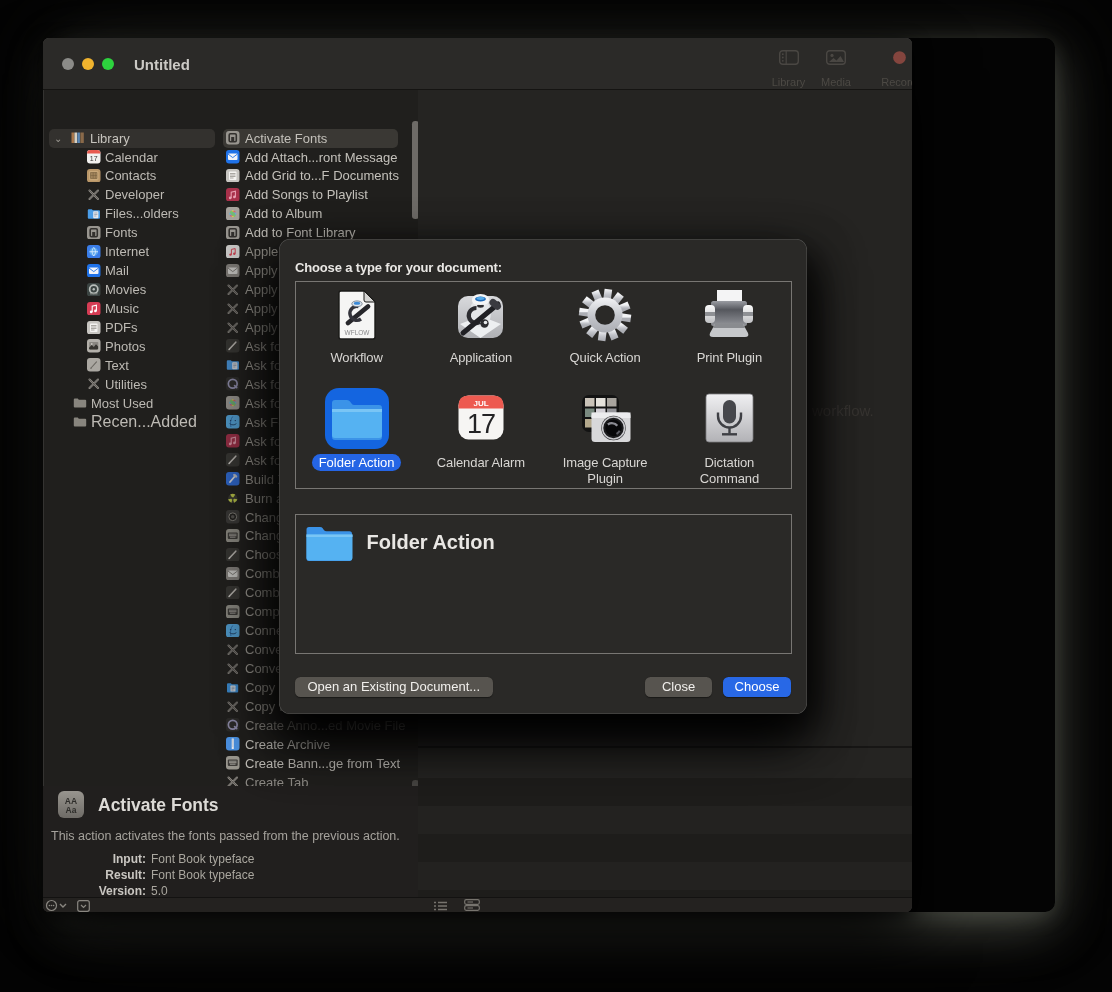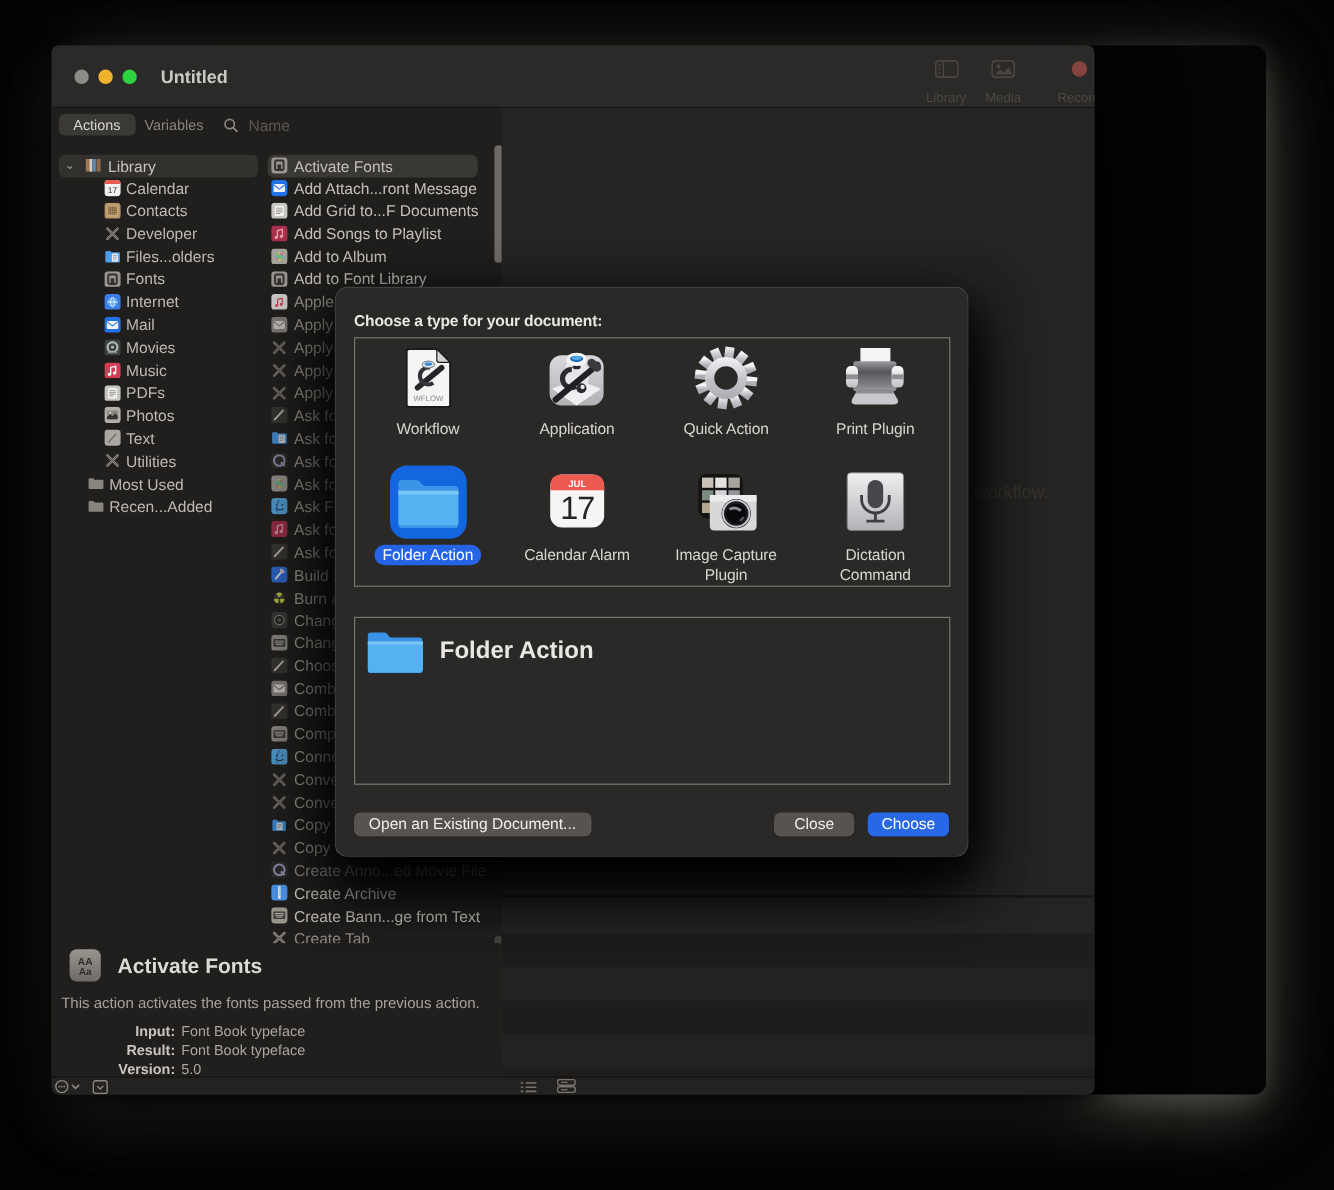--- a/index.html
+++ b/index.html
@@ -68,29 +68,20 @@
       <div style="position:absolute;left:946.5px;top:10px;width:56px;height:40px;display:flex;flex-direction:column;align-items:center;justify-content:space-between">
         <div style="height:18px;display:flex;align-items:center">
           <svg width="14" height="15" viewBox="0 0 14 15">
             <path d="M2.5 1.5 l10 6 -10 6 z" fill="#4a4743"></path>
           </svg>
         </div>
         <div style="font-size:11px;color:#4c4944;line-height:11px">Run</div>
       </div>
   </div>
 
-  <div class="abs" style="left:0;top:52px;width:375px;height:807px;background:#211f1e">
-    <div class="abs" style="left:6px;top:5px;width:63.5px;height:18px;background:#3b3936;border-radius:5px;display:flex;align-items:center;justify-content:center;font-size:12px;color:#d6d4d0">Actions</div>
-    <div class="abs" style="left:70px;top:5px;width:64px;height:18px;display:flex;align-items:center;justify-content:center;font-size:12px;color:#88857f">Variables</div>
-    <svg class="abs" style="left:143px;top:8px" width="13" height="13" viewBox="0 0 13 13">
-        <circle cx="5.4" cy="5.4" r="3.9" fill="none" stroke="#8a8781" stroke-width="1.4"></circle>
-        <line x1="8.3" y1="8.3" x2="11.5" y2="11.5" stroke="#8a8781" stroke-width="1.4" stroke-linecap="round"></line>
-      </svg>
-    <div class="abs" style="left:164px;top:5px;height:18px;display:flex;align-items:center;font-size:13px;color:#5a5752">Name</div>
-  </div>
   <div class="abs" style="left:0;top:0;width:375px;height:859px">
       <div style="position:absolute;left:6px;top:90.5px;width:166px;height:19px;background:#33312e;border-radius:5px"></div>
       <div style="position:absolute;left:11px;top:90.5px;height:19px;display:flex;align-items:center;color:#9f9c95;font-size:10px">⌄</div>
       <div style="position:absolute;left:28px;top:93.0px">
         <svg width="13.5" height="13.5" viewBox="0 0 13.5 13.5" style="display:block">
           <rect x="0.5" y="1.5" width="2.6" height="10.5" fill="#a8764a"></rect>
           <rect x="3.4" y="1.5" width="2.6" height="10.5" fill="#d8cfc0"></rect>
           <rect x="6.3" y="1.5" width="2.6" height="10.5" fill="#5b88b5"></rect>
           <rect x="9.4" y="1.5" width="3.4" height="10.5" fill="#8a6a4a" transform="rotate(0)"></rect>
         </svg>
@@ -213,21 +204,21 @@
           <path d="M0.8 3.6 q0 -1 1 -1 h3 l1 1.1 h6.4 q1 0 1 1 v5.8 q0 1 -1 1 h-10.4 q-1 0 -1 -1 z" fill="#88857e"></path>
         </svg>
       </div>
       <div style="position:absolute;left:48px;top:355.8px;height:19px;display:flex;align-items:center;color:#bdbab4;font-size:13px">Most Used</div>
       <div style="position:absolute;left:30px;top:377.2px">
         <svg width="13.5" height="13.5" viewBox="0 0 13.5 13.5" style="display:block">
           <rect x="0" y="0" width="13.5" height="13.5" rx="3" fill="none"></rect>
           <path d="M0.8 3.6 q0 -1 1 -1 h3 l1 1.1 h6.4 q1 0 1 1 v5.8 q0 1 -1 1 h-10.4 q-1 0 -1 -1 z" fill="#88857e"></path>
         </svg>
       </div>
-      <div style="position:absolute;left:48px;top:374.8px;height:19px;display:flex;align-items:center;color:#bdbab4;font-size:13px">Recen...Added</div>
+      <div style="position:absolute;left:48px;top:374.8px;height:19px;display:flex;align-items:center;color:#bdbab4;font-size:16px">Recen...Added</div>
       <div style="position:absolute;left:180px;top:90.5px;width:175px;height:19px;background:#3a3834;border-radius:5px"></div>
       <div style="position:absolute;left:183px;top:93.0px;opacity:1">
         <svg width="13.5" height="13.5" viewBox="0 0 13.5 13.5" style="display:block">
           <rect x="0" y="0" width="13.5" height="13.5" rx="3" fill="#98958f"></rect>
           <rect x="3.2" y="2.8" width="7.1" height="7.9" rx="1.2" fill="none" stroke="#33312e" stroke-width="1.6"></rect>
           <rect x="5.2" y="6" width="3" height="4.7" fill="#33312e"></rect>
         </svg>
       </div>
       <div style="position:absolute;left:202px;top:90.5px;height:19px;display:flex;align-items:center;color:#c3c0ba;font-size:13px;white-space:nowrap">Activate Fonts</div>
       <div style="position:absolute;left:183px;top:112.0px;opacity:1">

